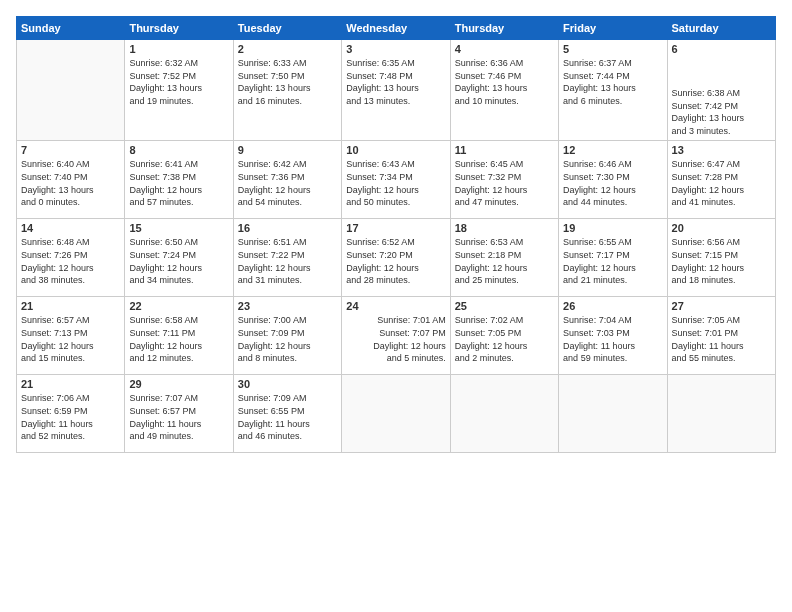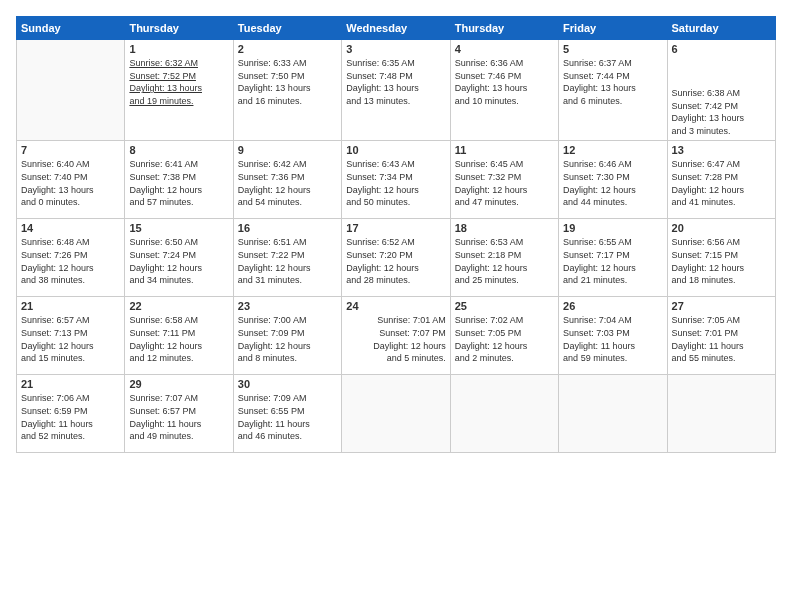--- a/index.html
+++ b/index.html
@@ -90,21 +90,21 @@
           <th>Thursday</th>
           <th>Friday</th>
           <th>Saturday</th>
         </tr>
     </thead>
     <tbody id="calendar-body">
         <tr>
           <td class="empty-cell"></td>
           <td>
             <div class="day-number">1</div>
-            <div class="day-info" style="white-space: pre-line; text-decoration: underline;">Sunrise: 6:32 AM
+            <div class="day-info" style="white-space: pre-line;">Sunrise: 6:32 AM
 Sunset: 7:52 PM
 Daylight: 13 hours
 and 19 minutes.</div>
           </td>
           <td>
             <div class="day-number">2</div>
             <div class="day-info" style="white-space: pre-line;">Sunrise: 6:33 AM
 Sunset: 7:50 PM
 Daylight: 13 hours
 and 16 minutes.</div>

